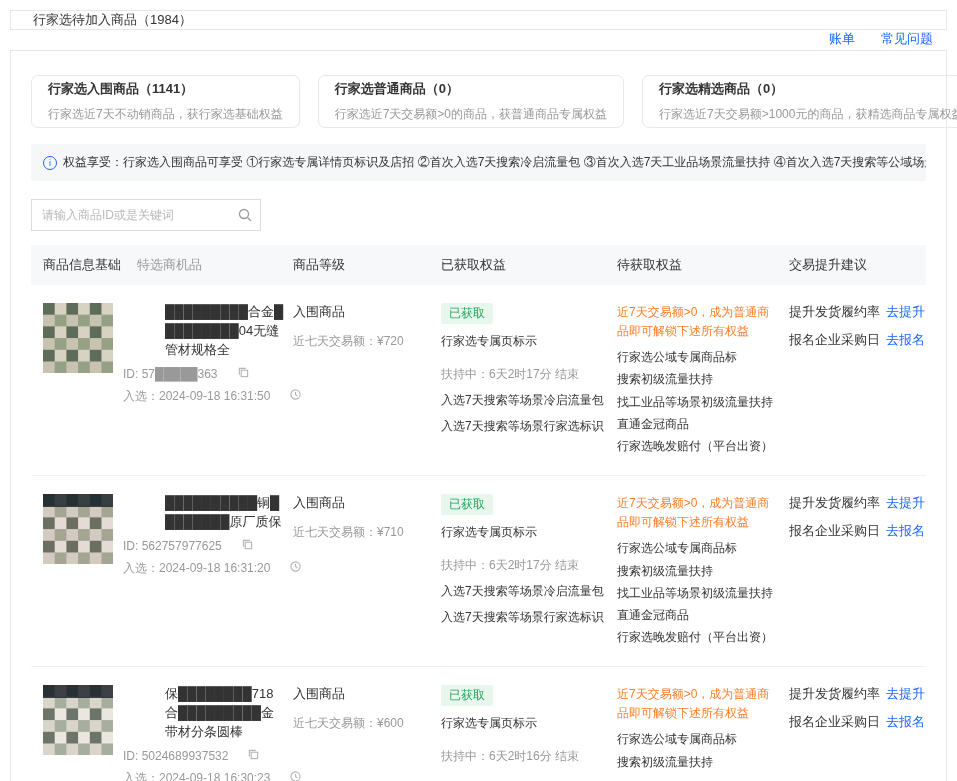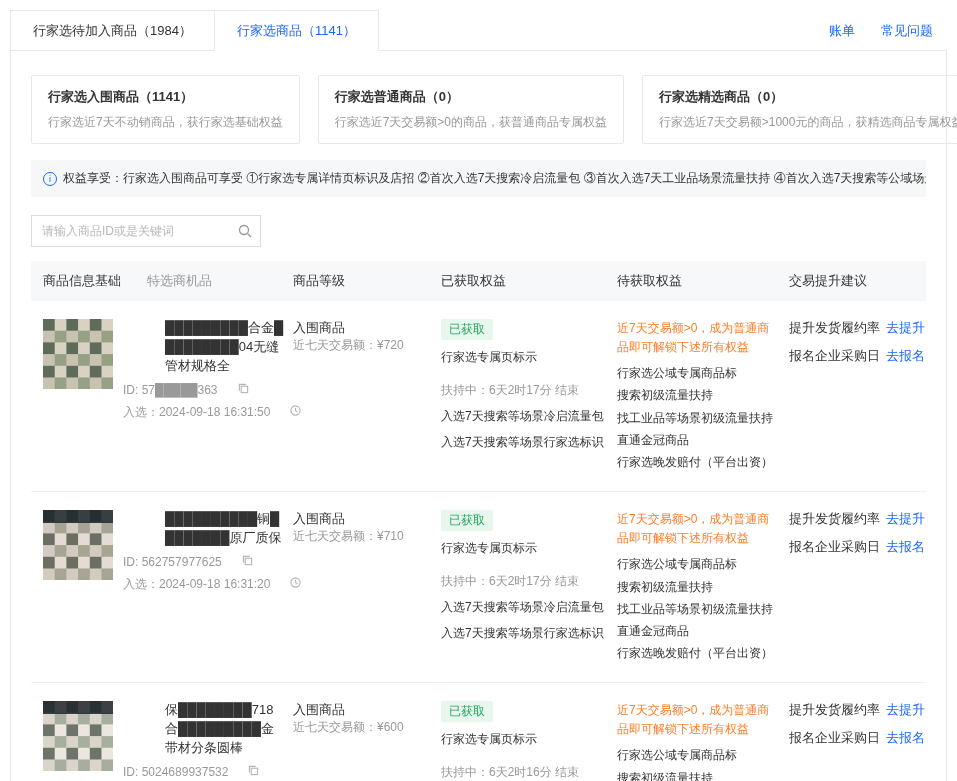--- a/index.html
+++ b/index.html
@@ -6,85 +6,84 @@
     --accent:#1a66ff; --warning:#ff7d26; --success:#27a35c; --success_bg:#e8f7ee;
     --border:#e8e8e8; --text_primary:#333; --text_secondary:#999;
     --table_header_bg:#f7f8fa; --banner_bg:#f6f7f8;
   }
   *{box-sizing:border-box;}
   html,body{margin:0;padding:0;background:#fff;}
   body{width:957px;height:781px;overflow:hidden;font-family:"Liberation Sans",sans-serif;color:var(--text_primary);}
   .page{padding:10px 10px 0;}
 
   
-  .tabbar{display:flex;align-items:stretch;height:41px;position:relative;z-index:2;margin-bottom:-1px;}
+  .tabbar{display:flex;align-items:stretch;height:41px;position:relative;z-index:2;margin-bottom:-1px;flex-direction:column;}
   .tab{border:1px solid var(--border);padding:0 22px;display:flex;align-items:center;font-size:13px;background:#fff;cursor:pointer;white-space:nowrap;}
   .tab + .tab{margin-left:-1px;}
   .tab.active{color:var(--accent);border-bottom:1px solid #fff;}
   .tab-links{margin-left:auto;display:flex;gap:26px;align-items:center;font-size:13px;padding-right:14px;}
   .tab-links a{color:var(--accent);cursor:pointer;text-decoration:none;}
 
   
   .panel{border:1px solid var(--border);background:#fff;min-height:760px;}
 
   .cards{display:flex;gap:18px;margin:24px 20px 0;}
-  .card{border:1px solid var(--border);border-radius:2px;padding:12px 16px;}
+  .card{border:1px solid var(--border);border-radius:7px;padding:4px 16px;}
   .card:nth-child(1){flex:1;}
   .card:nth-child(2){flex:1;}
   .card:nth-child(3){flex:1.25;}
   .card-title{font-size:13px;font-weight:bold;color:var(--text_primary);}
   .card-desc{font-size:12px;color:var(--text_secondary);margin-top:8px;white-space:nowrap;overflow:hidden;}
 
   .banner{margin:16px 20px 0;background:var(--banner_bg);padding:10px 12px;font-size:12px;color:var(--text_primary);display:flex;align-items:center;gap:6px;border-radius:2px;white-space:nowrap;overflow:hidden;}
   .info-i{width:14px;height:14px;border-radius:50%;border:1px solid var(--accent);color:var(--accent);font-size:9px;line-height:12px;text-align:center;flex:none;font-style:normal;}
 
   .search-row{margin:18px 20px 14px;}
   .search-box{position:relative;width:230px;}
   .search-box input{width:100%;height:32px;border:1px solid #dcdcdc;border-radius:0;padding:0 30px 0 10px;font-size:12px;color:var(--text_primary);outline:none;font-family:inherit;}
   .search-box input::placeholder{color:#b8b8b8;}
   .search-icon{position:absolute;right:9px;top:9px;cursor:pointer;}
 
   .thead{display:grid;grid-template-columns:250px 148px 176px 172px 1fr;background:var(--table_header_bg);margin:0 20px;padding:11px 12px;font-size:13px;color:var(--text_primary);}
   .th{padding-right:6px;white-space:nowrap;overflow:hidden;}
-  .th-info{display:flex;gap:26px;}
+  .th-info{display:flex;gap:16px;}
   .th-info .secondary{color:var(--text_secondary);cursor:pointer;}
 
   #rows{margin:0 20px;}
   .trow{display:grid;grid-template-columns:250px 148px 176px 172px 1fr;padding:18px 12px;border-bottom:1px solid #f0f0f0;font-size:12px;}
   .cell{padding-right:8px;min-width:0;}
   .info{display:flex;gap:10px;}
   .pimg{width:70px;height:70px;flex:none;position:relative;cursor:pointer;
     background:conic-gradient(from 90deg at 50% 50%, #96a084 25%, #c8c2b0 0 50%, #5f6c5a 0 75%, #d8d2c3 0) 0 0/23.4px 23.4px, #8d9379;}
   .trow:nth-child(n+2) .pimg::before{content:"";position:absolute;left:0;top:0;right:0;height:13px;background:rgba(24,34,46,.85);}
   .trow:nth-child(2) .pimg{filter:hue-rotate(-18deg) saturate(.65) brightness(1.05);}
   .trow:nth-child(3) .pimg{filter:saturate(.55) brightness(1.1);}
   .trow:nth-child(4) .pimg{filter:hue-rotate(10deg) saturate(.45) brightness(1.08);}
   .pinfo{min-width:0;}
   .ptitle{font-size:13px;color:var(--text_primary);line-height:1.45;word-break:break-all;cursor:pointer;max-height:57px;overflow:hidden;margin-left:42px;}
   .meta{color:var(--text_secondary);margin-top:7px;display:flex;align-items:center;gap:20px;white-space:nowrap;}
   .level-name{font-size:13px;color:var(--text_primary);}
-  .gmv{color:var(--text_secondary);white-space:nowrap;}
+  .gmv{color:var(--text_secondary);margin-top:12px;white-space:nowrap;}
   .badge{display:inline-block;background:var(--success_bg);color:var(--success);padding:2px 8px;border-radius:2px;font-size:12px;}
   .gitem{color:var(--text_primary);margin-top:8px;line-height:1.5;}
   .support{color:var(--text_secondary);margin-top:16px;}
   .notice{color:var(--warning);line-height:1.55;margin-bottom:6px;}
   .pitem{color:var(--text_primary);line-height:1.85;white-space:nowrap;overflow:hidden;}
   .srow{font-size:13px;color:var(--text_primary);margin-bottom:10px;white-space:nowrap;text-align:center;}
   .action-link{color:var(--accent);margin-left:6px;cursor:pointer;text-decoration:none;}
   .icon{flex:none;display:inline-block;cursor:pointer;}
   .icon.static{cursor:default;}
 </style>
 </head>
 <body>
 
 <div class="page">
 
   <div class="tabbar">
     <div class="tab">行家选待加入商品（1984）</div>
-    <div class="tab active">行家选商品（1141）</div>
     <div class="tab-links">
       <a>账单</a>
       <a>常见问题</a>
     </div>
   </div>
 
   <div class="panel">
 
     <div class="cards">
       <div class="card">

